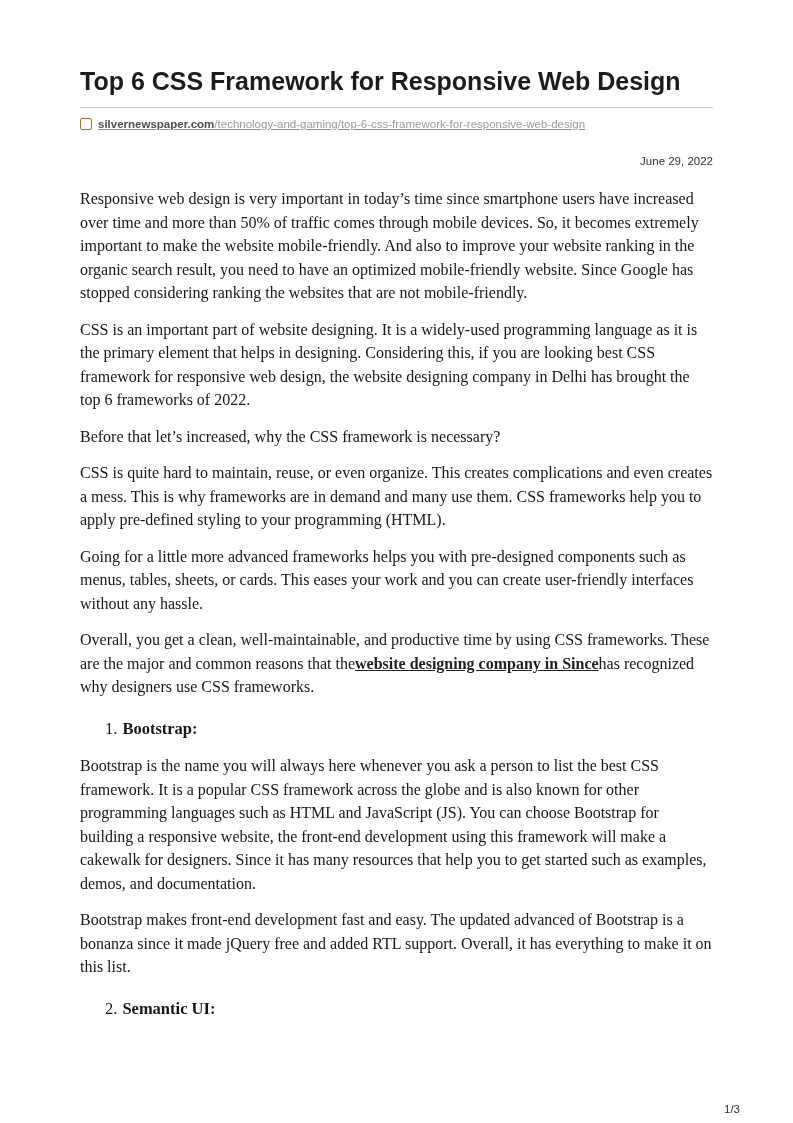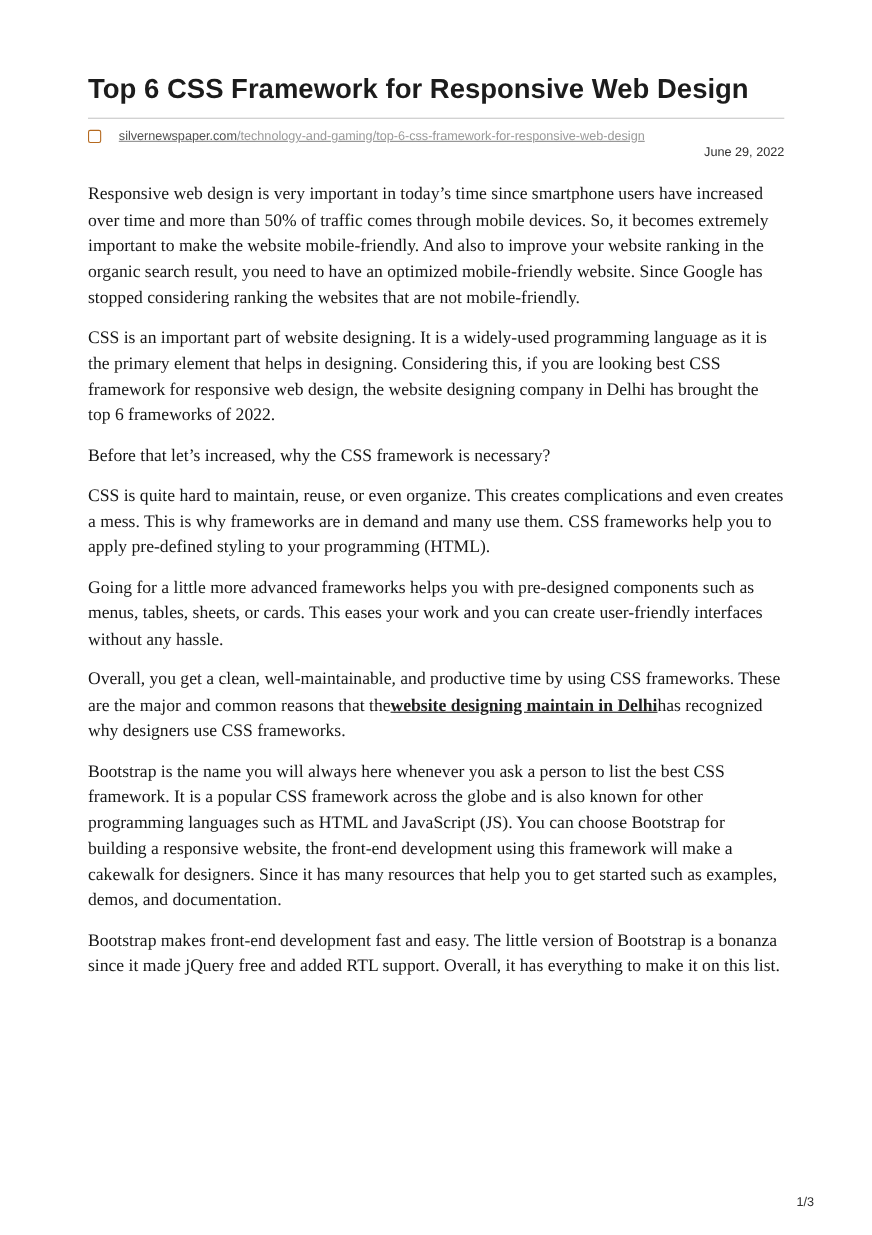--- a/index.html
+++ b/index.html
@@ -50,29 +50,29 @@
       #f09a34 22% 46%,
       #fdf4e6 46% 70%,
       #df6e1e 70% 100%);
     border: 1px solid #b56a20;
   }
   .source-link {
     text-decoration: underline;
     color: #8d8d8d;
     cursor: pointer;
   }
-  .source-domain { font-weight: 400; color: #4f4f4f; margin-left: 10px; }
+  .source-domain { font-weight: 700; color: #4f4f4f; }
   .source-path { color: #999999; margin-top: 36px; }
 
   .date-row {
     text-align: right;
     font-family: "Liberation Sans", "DejaVu Sans", sans-serif;
     font-size: 11.5px;
     color: #2e2e2e;
-    margin-top: 2px;
+    margin-top: 24px;
   }
 
   .article {
     margin-top: 20px;
     font-size: 16px;
     line-height: 23.5px;
   }
   .article p { margin: 0 0 13px 0; font-family: Liberation Serif, serif; }
 
   .inline-link {
@@ -92,21 +92,21 @@
     padding-left: 25px;
     font-size: 16.5px;
     line-height: 1.3;
   }
   .list-num { margin-right: 5px; }
   .list-title { font-weight: 700; }
 
   .page-number {
     position: absolute;
     right: 53px;
-    bottom: 24px;
+    bottom: 8px;
     font-family: "Liberation Sans", "DejaVu Sans", sans-serif;
     font-size: 11.5px;
     color: #2e2e2e;
     margin-left: 18px;
   }
 </style>
 </head>
 <body>
 
 <div class="page">
@@ -123,24 +123,30 @@
 
     <div class="date-row">June 29, 2022</div>
 
     <div class="article">
       <p>Responsive web design is very important in today’s time since smartphone users have increased over time and more than 50% of traffic comes through mobile devices. So, it becomes extremely important to make the website mobile-friendly. And also to improve your website ranking in the organic search result, you need to have an optimized mobile-friendly website. Since Google has stopped considering ranking the websites that are not mobile-friendly.</p>
       <p>CSS is an important part of website designing. It is a widely-used programming language as it is the primary element that helps in designing. Considering this, if you are looking best CSS framework for responsive web design, the website designing company in Delhi has brought the top 6 frameworks of 2022.</p>
       <p>Before that let’s increased, why the CSS framework is necessary?</p>
       <p>CSS is quite hard to maintain, reuse, or even organize. This creates complications and even creates a mess. This is why frameworks are in demand and many use them. CSS frameworks help you to apply pre-defined styling to your programming (HTML).</p>
       <p>Going for a little more advanced frameworks helps you with pre-designed components such as menus, tables, sheets, or cards. This eases your work and you can create user-friendly interfaces without any hassle.</p>
 
-      <p><span>Overall, you get a clean, well-maintainable, and productive time by using CSS frameworks. These are the major and common reasons that the</span><a class="inline-link" href="#">website designing maintain in Delhi</a><span>has recognized why designers use CSS frameworks.</span></p>
+      <p><span>Overall, you get a clean, well-maintainable, and productive time by using CSS frameworks. These are the major and common reasons that the</span><a class="inline-link" href="#">website designing company in Since</a><span>has recognized why designers use CSS frameworks.</span></p>
 
 
+      <div class="list-heading">
+        <span class="list-num">1.</span><span class="list-title">Bootstrap:</span>
+      </div>
 
       <p>Bootstrap is the name you will always here whenever you ask a person to list the best CSS framework. It is a popular CSS framework across the globe and is also known for other programming languages such as HTML and JavaScript (JS). You can choose Bootstrap for building a responsive website, the front-end development using this framework will make a cakewalk for designers. Since it has many resources that help you to get started such as examples, demos, and documentation.</p>
-      <p>Bootstrap makes front-end development fast and easy. The little version of Bootstrap is a bonanza since it made jQuery free and added RTL support. Overall, it has everything to make it on this list.</p>
+      <p>Bootstrap makes front-end development fast and easy. The updated advanced of Bootstrap is a bonanza since it made jQuery free and added RTL support. Overall, it has everything to make it on this list.</p>
 
+      <div class="list-heading">
+        <span class="list-num">2.</span><span class="list-title">Semantic UI:</span>
+      </div>
     </div>
   </div>
 
   <div class="page-number">1/3</div>
 </div>
 
 </body></html>

